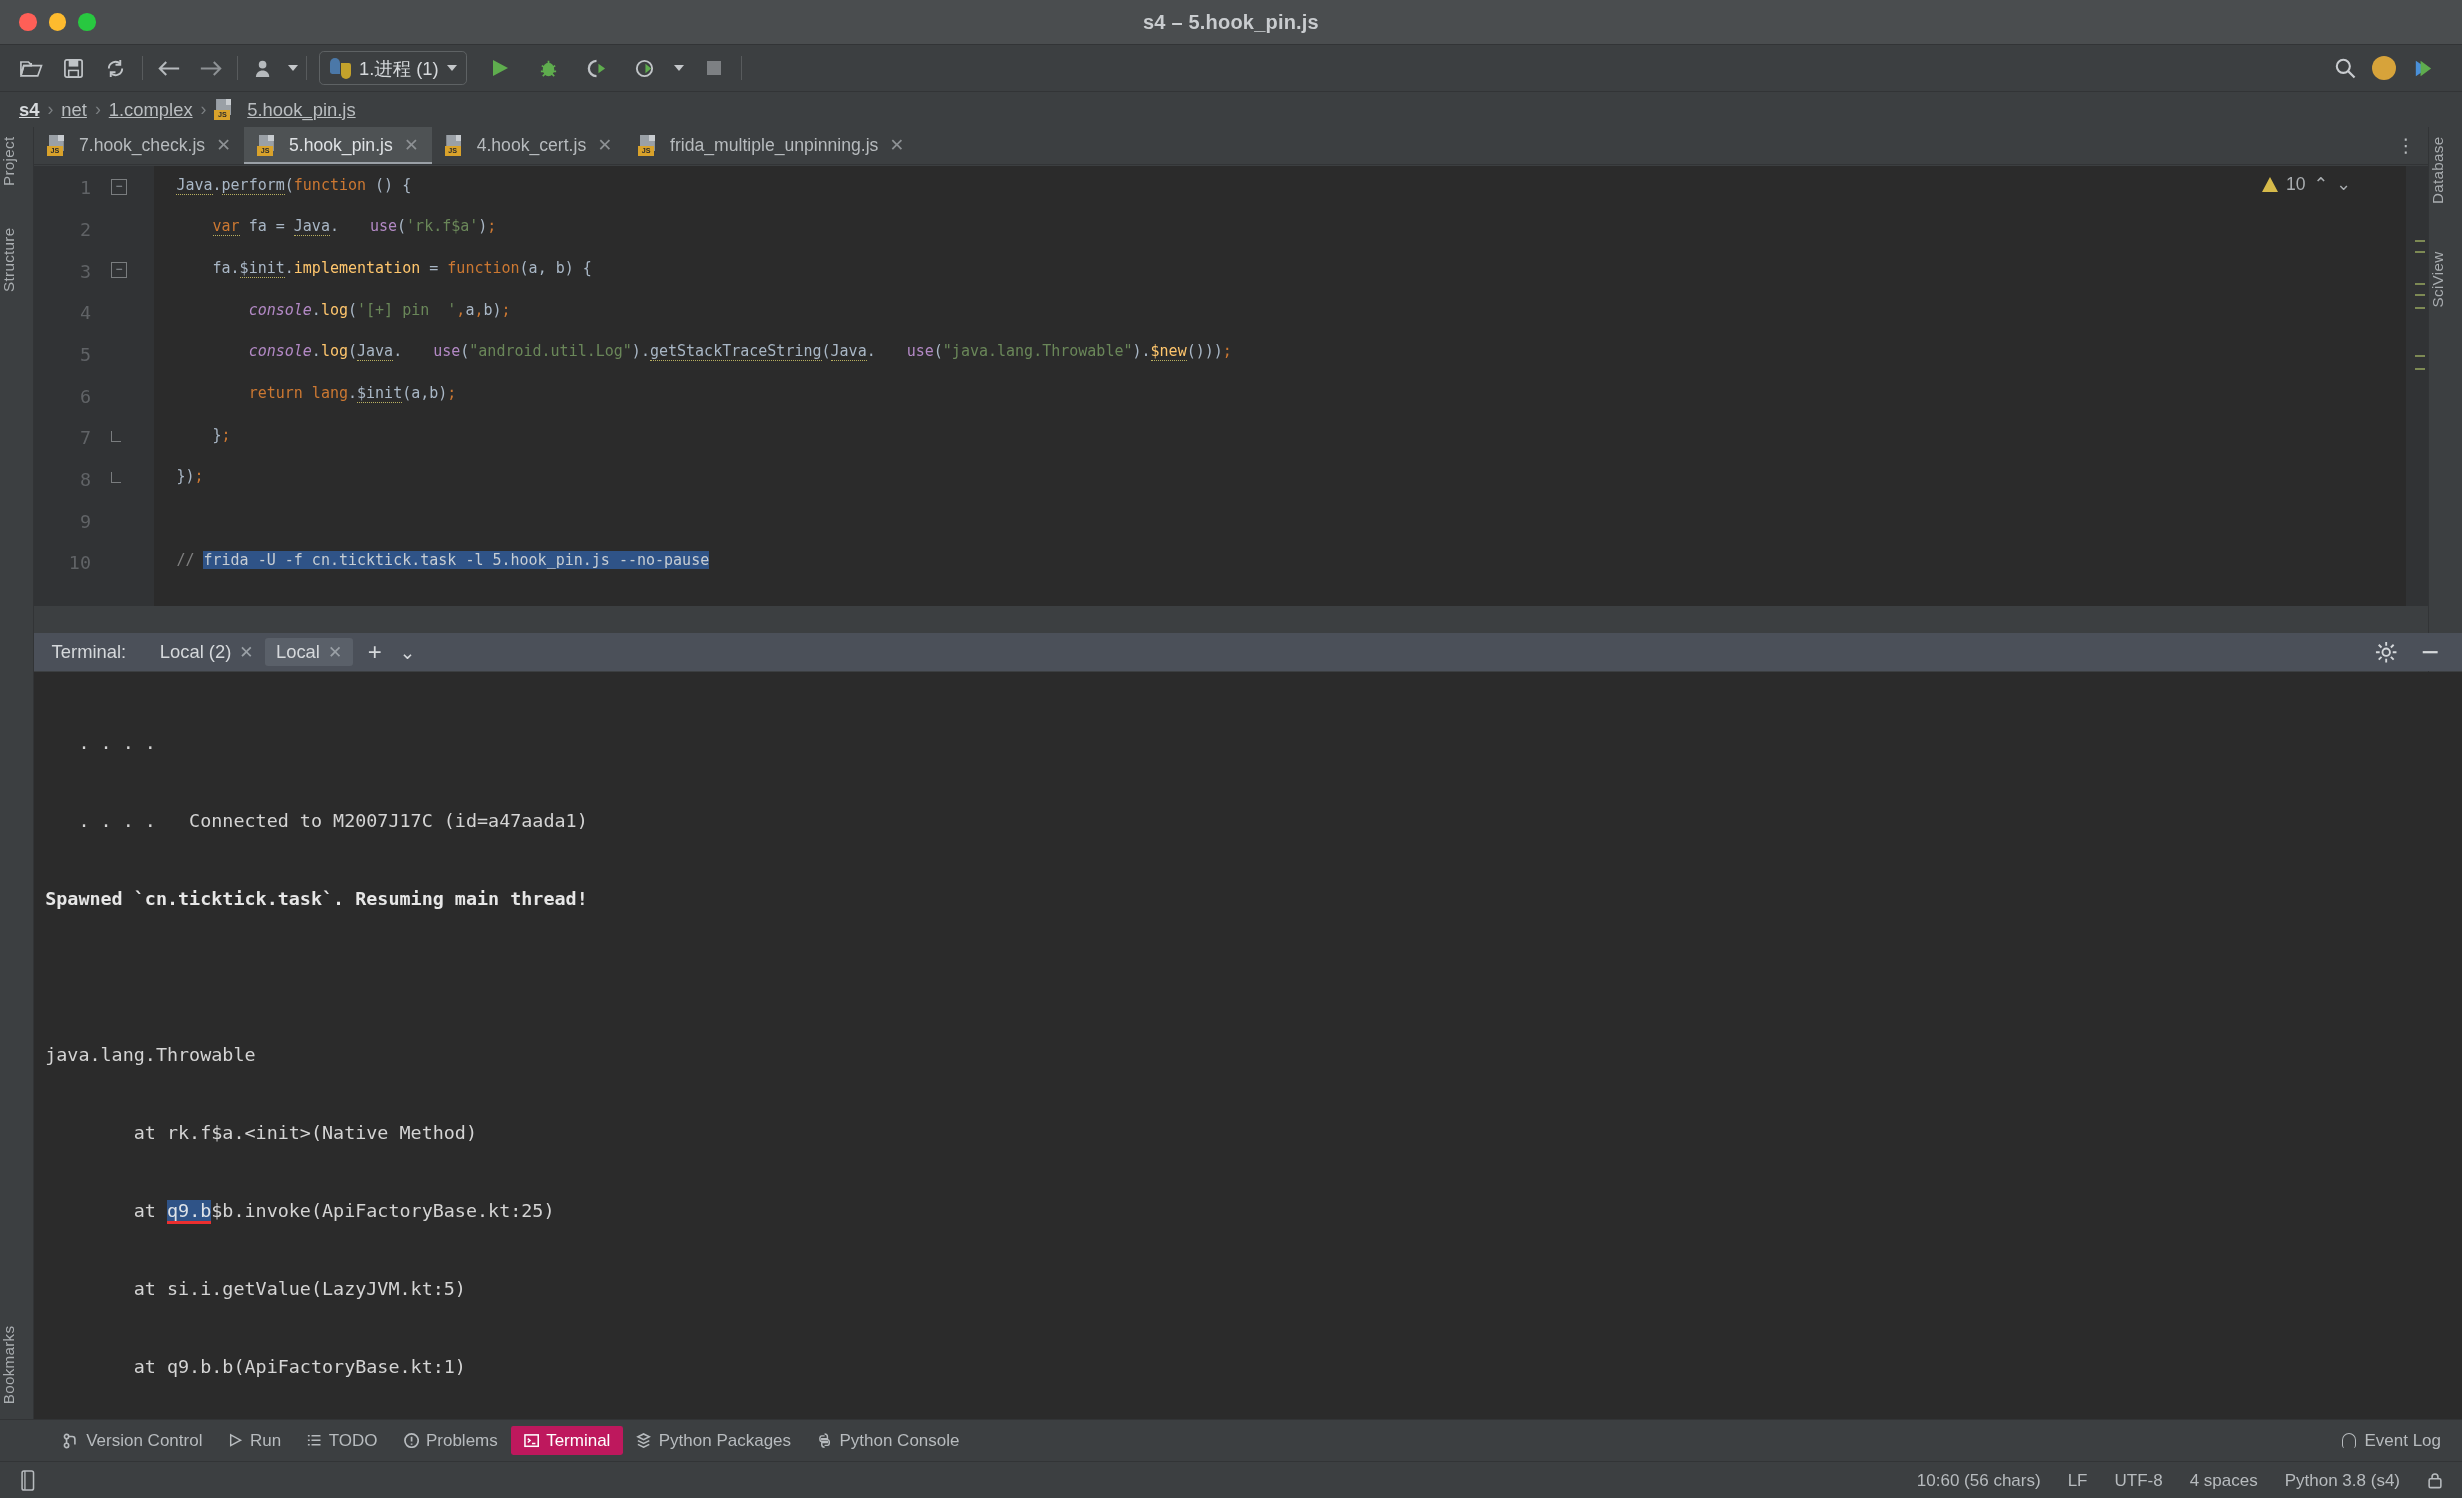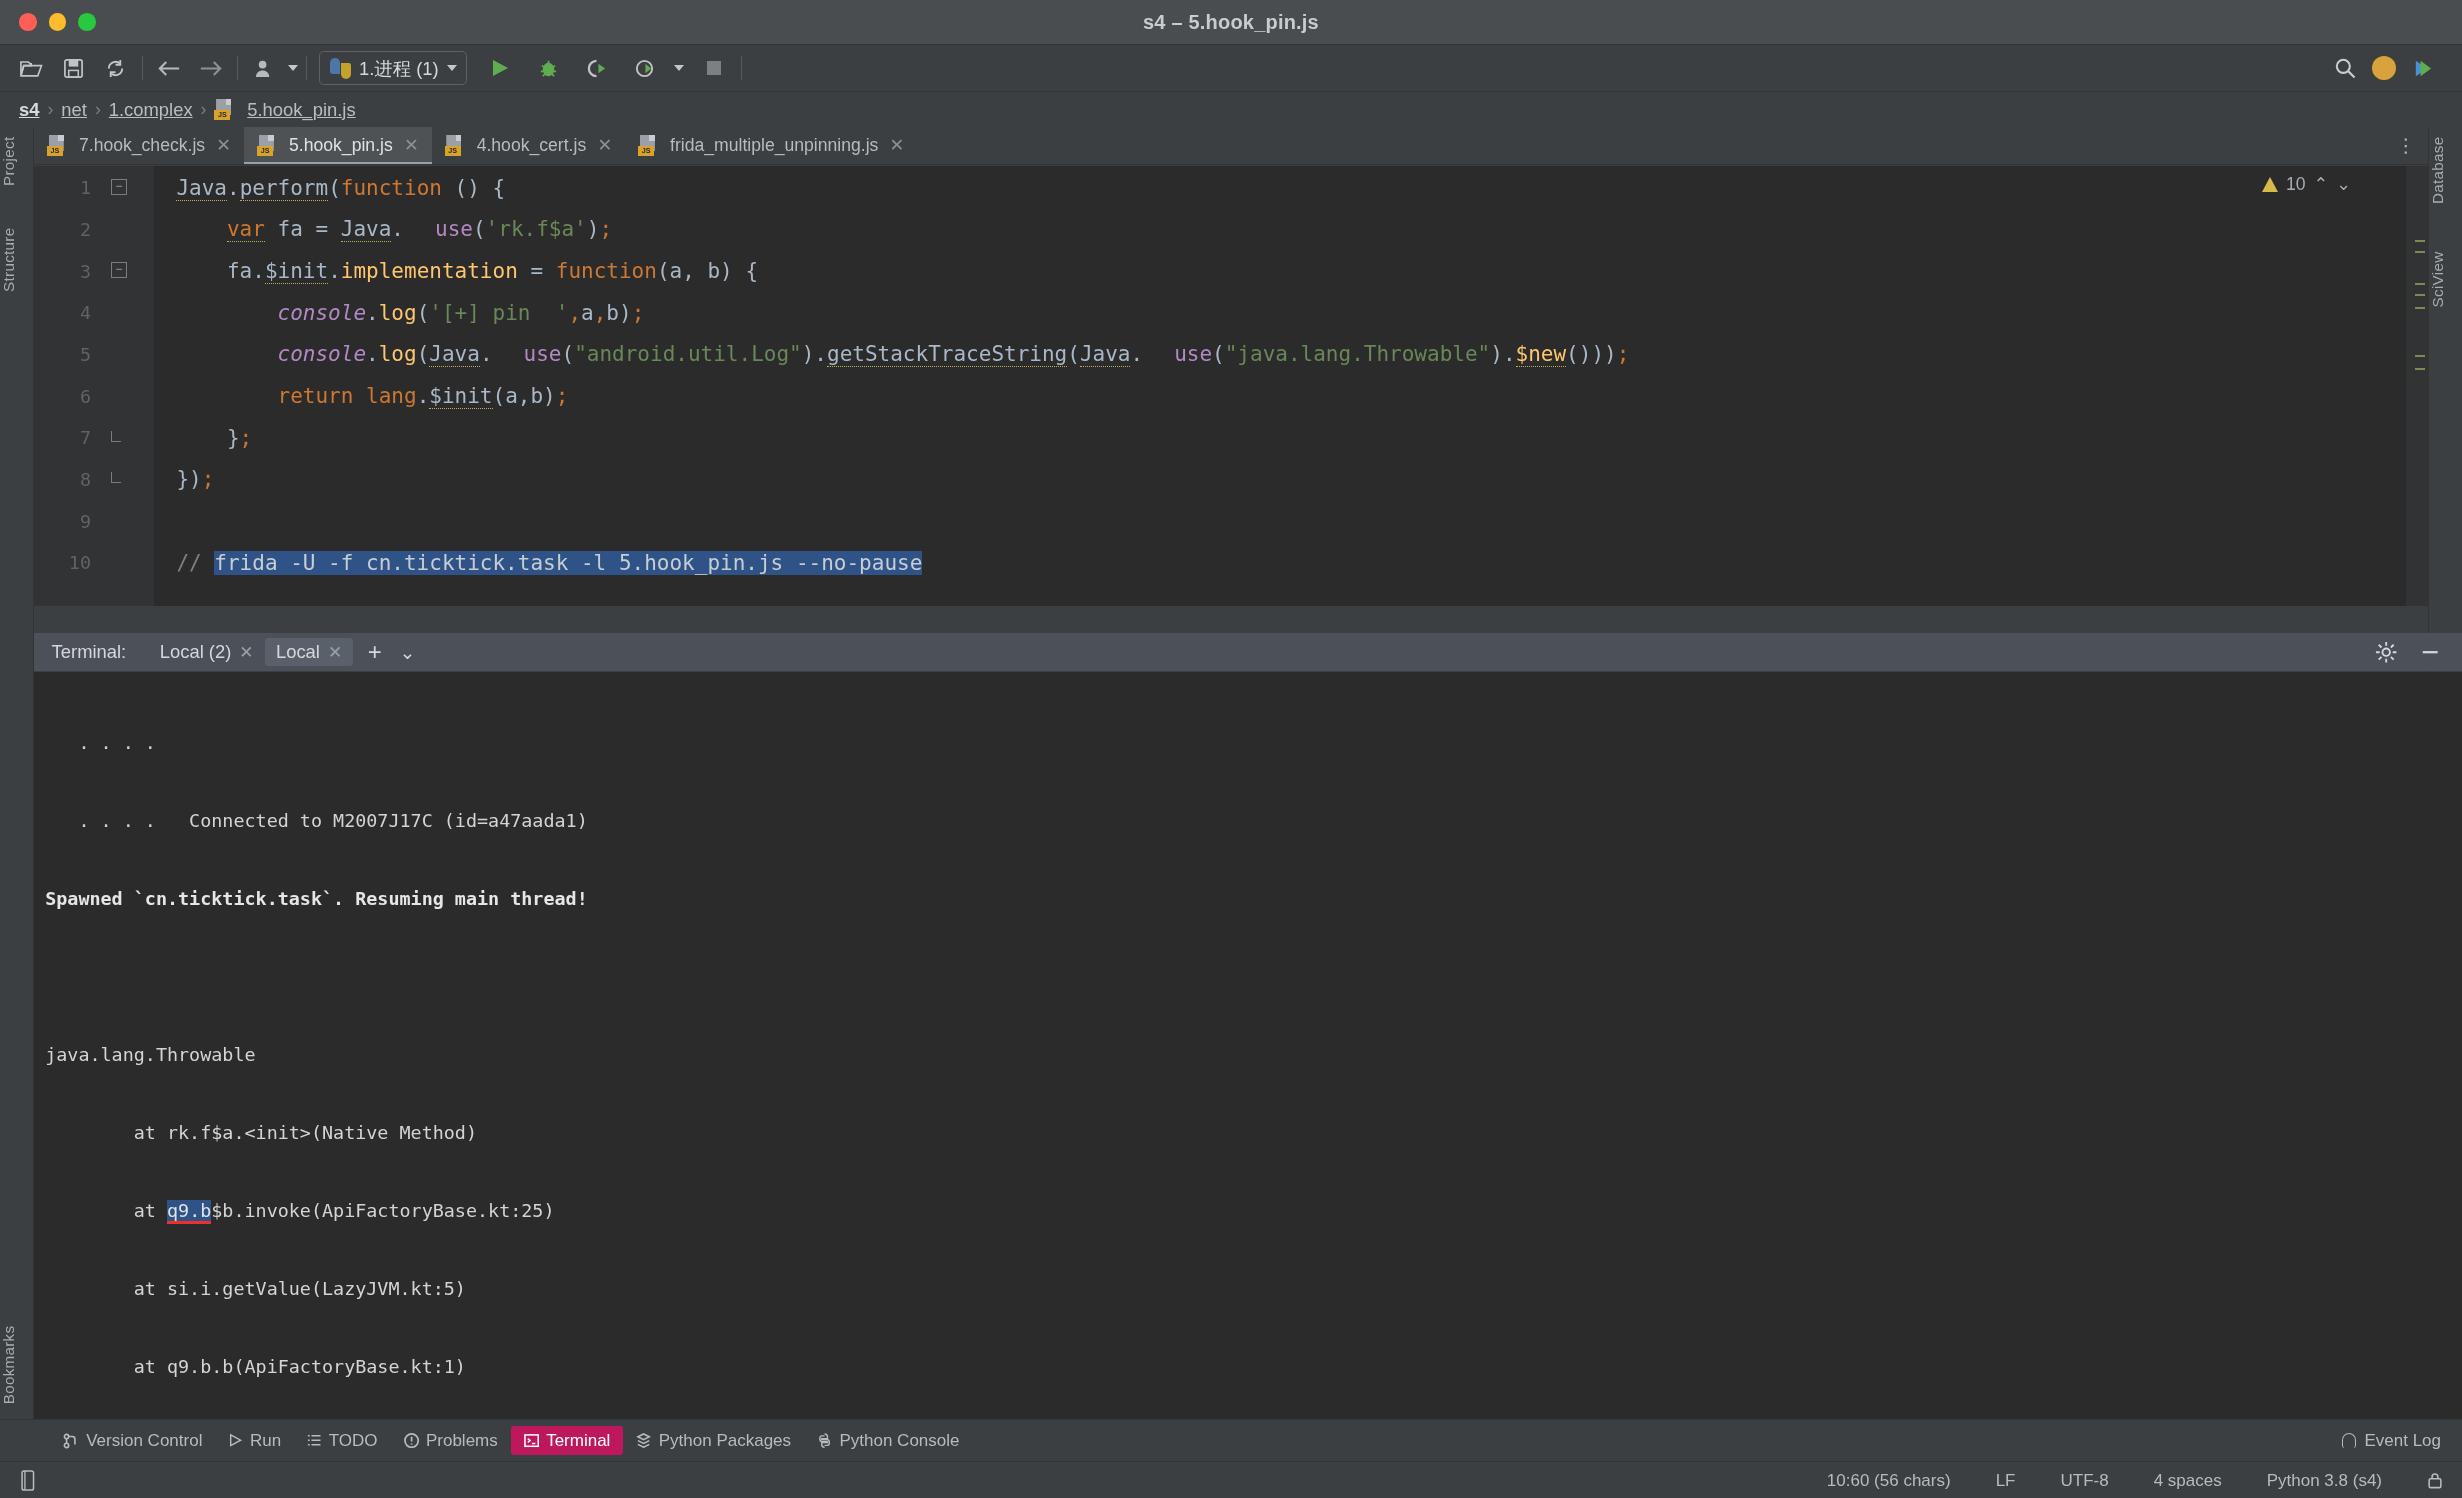--- a/index.html
+++ b/index.html
@@ -111,21 +111,21 @@
   }
   .gutter .ln {
     position:absolute; right:63px; color:#606366; font-size:18.4px;
     font-family:"DejaVu Sans Mono", monospace; text-align:right; width:48px;
   }
   .fold-mark { position:absolute; left:77px; width:16px;height:16px;border:0.8px solid #7a7d7f;
      color:#9aa0a6; font-size:12px; line-height:13.6px; text-align:center; background:#313335;}
   .fold-mark.end { border:none; }
   .code {
     position:absolute; left:120px; top:0; right:0; bottom:0;
-    font-family:"DejaVu Sans Mono", monospace; font-size:21px; color:#a9b7c6;
+    font-family:"DejaVu Sans Mono", monospace; font-size:15px; color:#a9b7c6;
     white-space:pre;
   }
   .code .line { position:absolute; left:22.4px; height:21px; }
   .tok-kw    { color:#cc7832; }
   .tok-fn    { color:#ffc66d; }
   .tok-str   { color:#6a8759;text-align:right; }
   .tok-ident { color:#a9b7c6; }
   .tok-cls   { color:#a9b7c6; }
   .tok-meth  { color:#b389c5;margin-left:31px; }
   .tok-cons  { color:#b389c5; font-style:italic; }
@@ -179,21 +179,21 @@
   .bottombar-right { margin-left:auto; display:flex;align-items:center;gap:8px;padding-right:21px;color:#b7bbbe;font-size:17px;}
   .evlog { display:flex;align-items:center;gap:8px;cursor:pointer; }
   .bell { width:14.4px;height:14.4px;border:1.6px solid #b7bbbe;border-radius:50% 50% 3.2px 3.2px;border-bottom:none;}
 
   
   .statusbar {
     position:absolute; left:0; bottom:0; width:2462px; height:38px;
     background:#3c3f41; display:flex; align-items:center; padding:0 19px;
     color:#b7bbbe; font-size:17px; border-top:0.8px solid #323436;
   }
-  .sb-right { margin-left:auto; display:flex; align-items:center; gap:45px; }
+  .sb-right { margin-left:auto; display:flex; align-items:center; gap:27px; }
   .sb-item { cursor:pointer; }
 
   .ico-svg { display:block; }
 </style>
 </head>
 <body>
 
 <div class="titlebar">
   <div class="traffic">
     <div class="dot red"></div>

